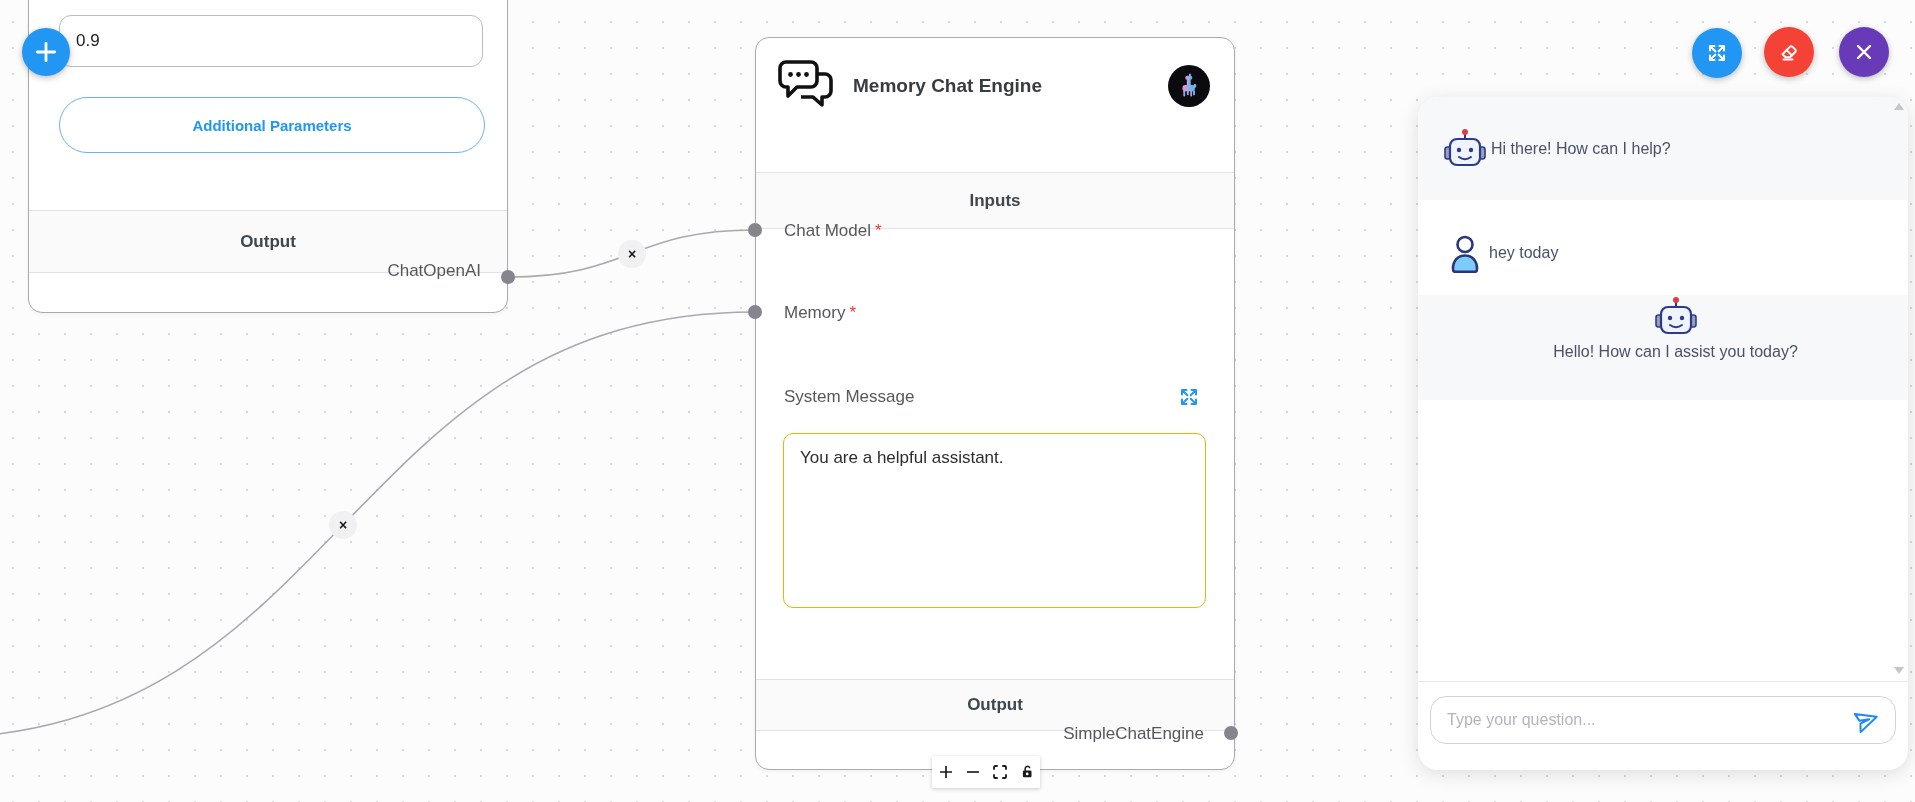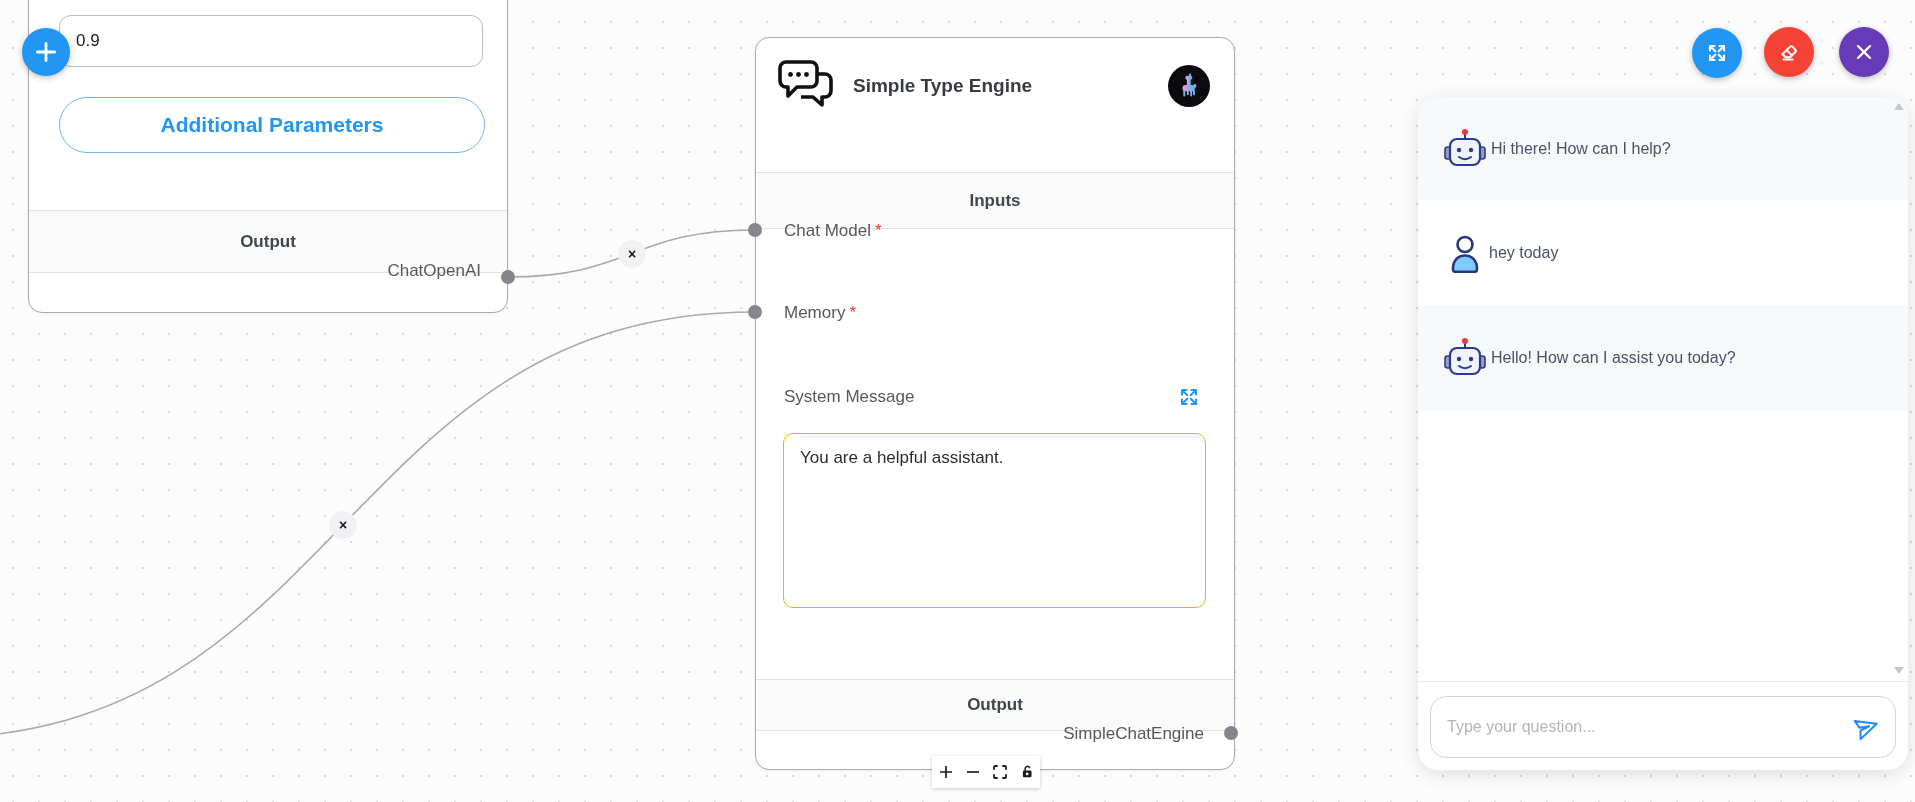--- a/index.html
+++ b/index.html
@@ -33,21 +33,21 @@
   .req{color:#e53935;margin-left:4px;}
   .anchor-label{position:absolute;font-size:17px;color:#55585c;}
   
   .text-field{
     position:absolute;border:1px solid #b9bcc0;border-radius:12px;background:#fff;
     font-size:17px;color:#1c1c1c;padding:0 16px;box-sizing:border-box;outline:none;
     font-family:"Liberation Sans",sans-serif;
   }
   .outline-btn{
     position:absolute;border:1px solid #6cb2f3;border-radius:28px;background:#fff;
-    color:#2196f3;font-weight:600;font-size:21px;cursor:pointer;
+    color:#2196f3;font-weight:600;font-size:15px;cursor:pointer;
     font-family:"Liberation Sans",sans-serif;
   }
   
   .node-title{position:absolute;font-size:19px;font-weight:600;color:#383c40;}
   .llama-badge{position:absolute;width:42px;height:42px;border-radius:50%;background:#0b0b0f;
     display:flex;align-items:center;justify-content:center;}
   .expand-mini{position:absolute;width:24px;height:24px;cursor:pointer;}
   .sys-textarea{
     position:absolute;border:1px solid #eab308;border-radius:10px;resize:none;outline:none;
     font-family:"Liberation Sans",sans-serif;font-size:17px;color:#2d2d2d;
@@ -66,21 +66,21 @@
   .chat-panel{
     position:absolute;left:1418px;top:97px;width:490px;height:673px;background:#fff;
     border-radius:20px;box-shadow:0 4px 20px rgba(0,0,0,.12);z-index:5;overflow:hidden;
   }
   .chat-row{position:absolute;left:0;width:100%;display:flex;align-items:center;gap:4px;
     padding-left:25px;box-sizing:border-box;}
   .chat-row.bot{background:#f7f8fa;}
   .chat-text{font-size:16px;color:#4a5167;}
   .chat-divider{position:absolute;left:0;right:0;top:584px;height:1px;background:#ebebee;}
   .chat-input-wrap{
-    position:absolute;left:12px;top:599px;width:466px;height:62px;border:1px solid #d4d4d8;
+    position:absolute;left:12px;top:599px;width:466px;height:48px;border:1px solid #d4d4d8;
     border-radius:16px;display:flex;align-items:center;padding:0 14px;box-sizing:border-box;
     background:#fff;
   }
   .chat-input{flex:1;border:none;outline:none;font-size:16px;color:#333;
     font-family:"Liberation Sans",sans-serif;background:transparent;}
   .chat-input::placeholder{color:#b4b4ba;}
   .scroll-arrow{position:absolute;right:4px;width:0;height:0;cursor:pointer;
     border-left:5px solid transparent;border-right:5px solid transparent;}
   .scroll-arrow.up{top:6px;border-bottom:7px solid #c3c7cd;}
   .scroll-arrow.down{top:570px;border-top:7px solid #c3c7cd;}
@@ -116,21 +116,21 @@
 
 <div class="node" style="left:755px;top:37px;width:480px;height:733px;">
 
   <svg style="position:absolute;left:20px;top:20px;" width="60" height="52" viewBox="0 0 60 52">
     <path d="M34 16 h15 a6 6 0 0 1 6 6 v11 a6 6 0 0 1 -6 6 h-3 v8 l-9 -8 h-12" fill="#fff" stroke="#111" stroke-width="3.6" stroke-linejoin="round"></path>
     <path d="M10 4 h25 a6 6 0 0 1 6 6 v13 a6 6 0 0 1 -6 6 H21 l-9 9 v-9 h-2 a6 6 0 0 1 -6 -6 V10 a6 6 0 0 1 6 -6 z" fill="#fff" stroke="#111" stroke-width="3.6" stroke-linejoin="round"></path>
     <circle cx="14.5" cy="16.5" r="2.4" fill="#111"></circle>
     <circle cx="22.5" cy="16.5" r="2.4" fill="#111"></circle>
     <circle cx="30.5" cy="16.5" r="2.4" fill="#111"></circle>
   </svg>
-  <div class="node-title" style="left:97px;top:30px;line-height:36px;">Simple Type Engine</div>
+  <div class="node-title" style="left:97px;top:30px;line-height:36px;">Memory Chat Engine</div>
   <div class="llama-badge" style="left:412px;top:27px;">
     <svg width="26" height="26" viewBox="0 0 24 24">
       <defs>
         <linearGradient id="lg" x1="0" y1="0" x2="1" y2="0">
           <stop offset="0" stop-color="#ff8dd8"></stop>
             <stop offset="1" stop-color="#35c6f4"></stop>
         </linearGradient>
       </defs>
       <g fill="url(#lg)">
         <rect x="12" y="0.5" width="1.8" height="3.4" rx="0.9"></rect>
@@ -232,21 +232,21 @@
   </div>
 
   <div class="chat-row" style="top:103px;height:105px;">
     <svg width="40" height="40" viewBox="0 0 40 40" style="margin-left:2px;">
       <circle cx="20" cy="11.5" r="7.5" fill="#fff" stroke="#283779" stroke-width="2.6"></circle>
       <path d="M20 22.5c-7.2 0-12 5.2-12 13v0.8a2.6 2.6 0 0 0 2.6 2.6h18.8a2.6 2.6 0 0 0 2.6-2.6v-0.8c0-7.8-4.8-13-12-13z" fill="#7ecbfa" stroke="#283779" stroke-width="2.6"></path>
     </svg>
     <span class="chat-text">hey today</span>
   </div>
 
-  <div class="chat-row bot" style="top:208px;height:105px;">
+  <div class="chat-row bot" style="top:198px;height:105px;flex-direction:column;">
     <svg width="44" height="44" viewBox="0 0 44 44">
       <line x1="22" y1="12" x2="22" y2="6" stroke="#2d3a8c" stroke-width="2"></line>
       <circle cx="22" cy="5" r="3" fill="#e03e3e"></circle>
       <rect x="2" y="20" width="6" height="12" rx="2.5" fill="#9aa0b5" stroke="#2d3a8c" stroke-width="1.6"></rect>
       <rect x="36" y="20" width="6" height="12" rx="2.5" fill="#9aa0b5" stroke="#2d3a8c" stroke-width="1.6"></rect>
       <rect x="7" y="12" width="30" height="26" rx="7" fill="#eef3fc" stroke="#2d3a8c" stroke-width="2.2"></rect>
       <circle cx="16" cy="23" r="2.2" fill="#2d3a8c"></circle>
       <circle cx="28" cy="23" r="2.2" fill="#2d3a8c"></circle>
       <path d="M16 30q6 4.5 12 0" stroke="#2d3a8c" stroke-width="2" fill="none" stroke-linecap="round"></path>
     </svg>

